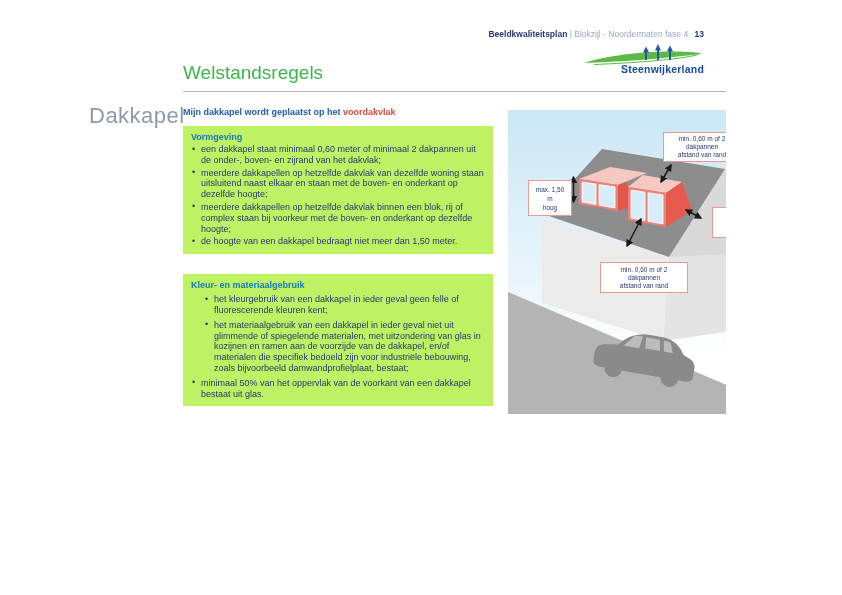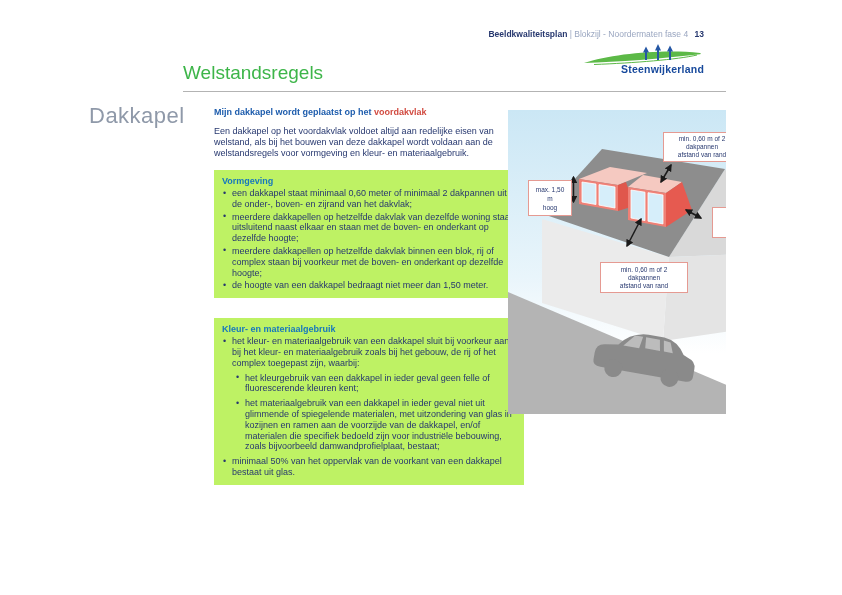--- a/index.html
+++ b/index.html
@@ -16,21 +16,21 @@
   .logo svg{display:block;}
   .logo-text{font-size:10.5px;font-weight:bold;color:#17499c;margin-top:-5px;letter-spacing:.2px;}
 
   
   .section-title{position:absolute;left:183px;top:62px;margin:0;font-size:19px;font-weight:normal;color:#3db549;}
   .title-rule{position:absolute;left:183px;top:91px;width:637px;height:1px;background:#b3b3b3;}
 
   .sidebar-label{position:absolute;left:89px;top:103px;font-size:22px;color:#8f99a9;letter-spacing:.5px;}
 
   
-  .content{position:absolute;left:183px;top:107px;width:310px;color:#27386f;margin-left:31px;}
+  .content{position:absolute;left:183px;top:107px;width:310px;color:#27386f;}
   .content h2{margin:0 0 9px 0;font-size:9px;font-weight:bold;color:#1e5dad;}
   .content h2 .red{color:#d14b41;}
   .intro{margin:0 0 11px 0;font-size:9px;line-height:11px;color:#27386f;}
 
   .pinkbox{background:#bef264;padding:6px 8px 7px 8px;margin:0 0 20px 0;}
   .box-title{font-size:9px;font-weight:bold;color:#1778bd;margin:0 0 1px 0;}
   .pinkbox ul{list-style:none;margin:0;padding:0;}
   .pinkbox li{position:relative;padding-left:10px;margin-top:2px;font-size:9px;line-height:10.8px;color:#27386f;}
   .pinkbox li::before{content:"\2022";position:absolute;left:1px;top:-0.5px;color:#27386f;}
   .pinkbox ul.sub{margin:4px 0 4px 13px;}
@@ -78,37 +78,33 @@
 
   <h1 class="section-title">Welstandsregels</h1>
   <div class="title-rule"></div>
 
   <div class="sidebar-label">Dakkapel</div>
 
   <div class="content">
     <h2>
       <span>Mijn dakkapel wordt geplaatst op het </span><span class="red">voordakvlak</span>
     </h2>
-    <p class="intro">Een dakkapel op het voordakvlak voldoet altijd aan redelijke eisen van welstand, als bij het bouwen van deze dakkapel wordt voldaan aan de welstandsregels voor vormgeving en kleur- en materiaalgebruik.</p>
 
     <div class="pinkbox">
       <div class="box-title">Vormgeving</div>
       <ul>
         <li>een dakkapel staat minimaal 0,60 meter of minimaal 2 dakpannen uit de onder-, boven- en zijrand van het dakvlak;</li>
         <li>meerdere dakkapellen op hetzelfde dakvlak van dezelfde woning staan uitsluitend naast elkaar en staan met de boven- en onderkant op dezelfde hoogte;</li>
         <li>meerdere dakkapellen op hetzelfde dakvlak binnen een blok, rij of complex staan bij voorkeur met de boven- en onderkant op dezelfde hoogte;</li>
         <li>de hoogte van een dakkapel bedraagt niet meer dan 1,50 meter.</li>
       </ul>
     </div>
 
     <div class="pinkbox">
       <div class="box-title">Kleur- en materiaalgebruik</div>
-      <ul>
-        <li>het kleur- en materiaalgebruik van een dakkapel sluit bij voorkeur aan bij het kleur- en materiaalgebruik zoals bij het gebouw, de rij of het complex toegepast zijn, waarbij:</li>
-      </ul>
       <ul class="sub">
         <li>het kleurgebruik van een dakkapel in ieder geval geen felle of fluorescerende kleuren kent;</li>
         <li>het materiaalgebruik van een dakkapel in ieder geval niet uit glimmende of spiegelende materialen, met uitzondering van glas in kozijnen en ramen aan de voorzijde van de dakkapel, en/of materialen die specifiek bedoeld zijn voor industriële bebouwing, zoals bijvoorbeeld damwandprofielplaat, bestaat;</li>
       </ul>
       <ul>
         <li>minimaal 50% van het oppervlak van de voorkant van een dakkapel bestaat uit glas.</li>
       </ul>
     </div>
   </div>
 

